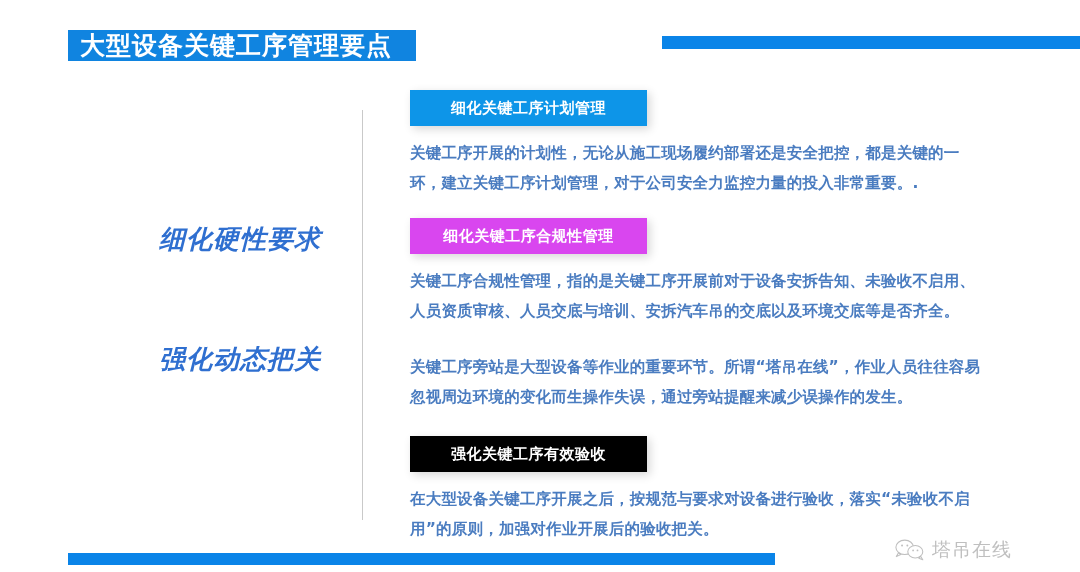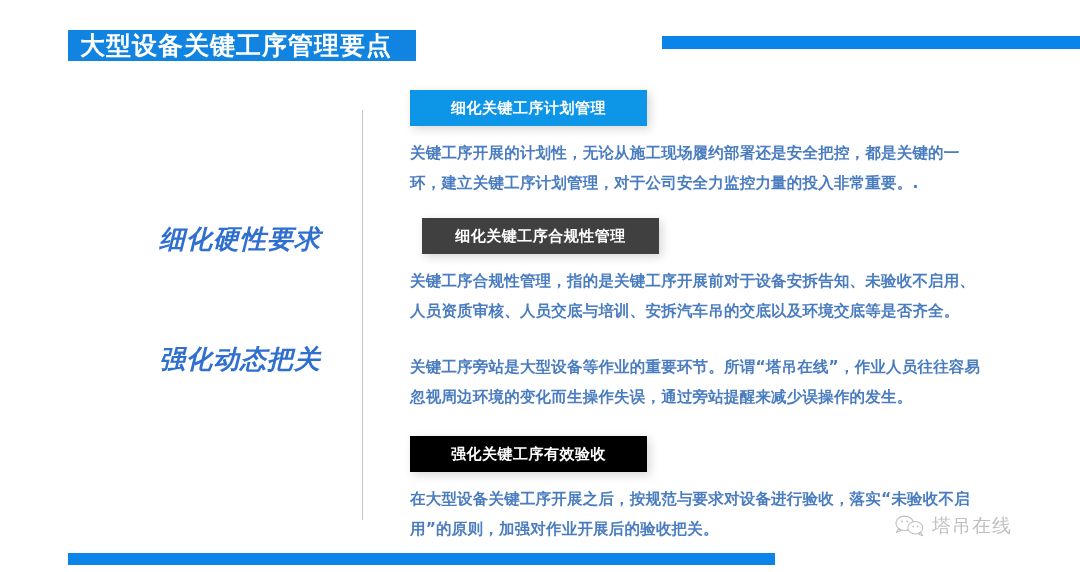--- a/index.html
+++ b/index.html
@@ -107,21 +107,21 @@
   }
   .block-badge .badge-text {
     color: #ffffff;
     font-size: 15px;
     font-weight: bold;
     letter-spacing: 0.5px;
     font-family: "DejaVu Serif", "Liberation Serif", serif;
     white-space: nowrap;
   }
   .badge-blue  { background: #0d95e8; }
-  .badge-green { background: #404040; margin-left: 12px; }
+  .badge-green { background: #d946ef; }
   .badge-orange{ background: #f5b315; }
   .badge-lgreen{ background: #000000; align-items: center; }
 
   .block-body {
     margin-top: 12px;
     color: #4a7cc0;
     font-size: 15.5px;
     font-weight: bold;
     line-height: 30px;
     width: 575px;
@@ -130,21 +130,21 @@
 
   .block-1 { margin-top: 0px; }
   .block-2 { margin-top: 20px; }
   .block-3 { margin-top: 26px; }
   .block-4 { margin-top: 24px; }
 
   
   .watermark {
     position: absolute;
     left: 895px;
-    top: 513px;
+    top: 537px;
     display: flex;
     align-items: center;
     gap: 7px;
     opacity: 0.55;
   }
   .watermark .wm-icon { width: 30px; height: 24px; display: block; }
   .watermark .wm-text {
     color: #8b8b8b;
     font-size: 19px;
     letter-spacing: 1px;

